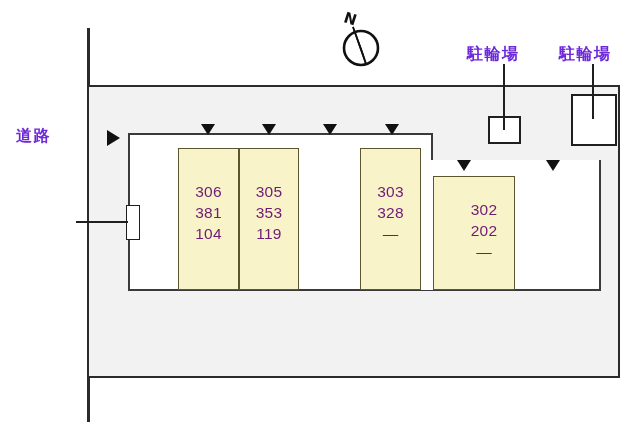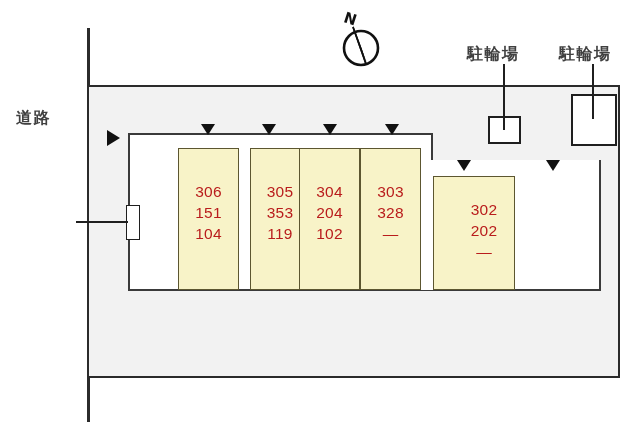--- a/index.html
+++ b/index.html
@@ -53,21 +53,21 @@
   
   .unit {
     position: absolute;
     background: #f8f3c8;
     border: 1.6px solid #5c5630;
     box-sizing: border-box;
     display: flex;
     flex-direction: column;
     align-items: center;
     justify-content: flex-start;
-    color: #b91c1c;
+    color: #701a75;
   }
   .unit-label {
     font-size: 15.5px;
     line-height: 21px;
     letter-spacing: 0.2px;
     text-align: center;
     white-space: nowrap;
   }
   .unit-labels {
     margin-top: 32px;
@@ -111,21 +111,21 @@
   .leader {
     position: absolute;
     background: #1f1f1f;
   }
 
   
   .jp-label {
     position: absolute;
     font-family: "DejaVu Sans", "Liberation Sans", sans-serif;
     font-weight: 700;
-    color: #404040;
+    color: #6d28d9;
     white-space: nowrap;
     letter-spacing: 1.5px;
   }
   .jp-label.big { font-size: 16px; }
   .jp-label.stack {
     line-height: 21px;
     text-align: left;
   }
 
   
@@ -152,40 +152,33 @@
 
   <div class="courtyard" style="left:128px; top:133px; width:305px; height:158px;"></div>
 
   <div class="courtyard-step" style="left:413px; top:160px; width:188px; height:131px;"></div>
 
   <div class="courtyard-weld" style="left:415px; top:162px; width:18px; height:128px;"></div>
 
   <div class="unit tall" style="left:178px; top:148px; width:61px; height:142px;">
     <div class="unit-labels">
       <div class="unit-label">306</div>
-      <div class="unit-label">151</div>
+      <div class="unit-label">381</div>
       <div class="unit-label">104</div>
     </div>
   </div>
 
-  <div class="unit tall" style="left:250px; top:148px; width:60px; height:142px;">
+  <div class="unit tall" style="left:239px; top:148px; width:60px; height:142px;">
     <div class="unit-labels">
       <div class="unit-label">305</div>
       <div class="unit-label">353</div>
       <div class="unit-label">119</div>
     </div>
   </div>
 
-  <div class="unit tall" style="left:299px; top:148px; width:61px; height:142px;">
-    <div class="unit-labels">
-      <div class="unit-label">304</div>
-      <div class="unit-label">204</div>
-      <div class="unit-label">102</div>
-    </div>
-  </div>
 
   <div class="unit tall" style="left:360px; top:148px; width:61px; height:142px;">
     <div class="unit-labels">
       <div class="unit-label">303</div>
       <div class="unit-label">328</div>
       <div class="unit-label">—</div>
     </div>
   </div>
 
   <div class="unit short" style="left:433px; top:176px; width:82px; height:114px;">
@@ -202,21 +195,21 @@
   <div class="tri-down" style="left:323px; top:124px;"></div>
   <div class="tri-down" style="left:385px; top:124px;"></div>
   <div class="tri-down" style="left:457px; top:160px;"></div>
   <div class="tri-down" style="left:546px; top:160px;"></div>
 
   <div class="tri-right" style="left:107px; top:130px;"></div>
 
   <div class="facility-box thin" style="left:126px; top:205px; width:14px; height:35px;"></div>
   <div class="leader" style="left:76px; top:221px; width:52px; height:1.6px;"></div>
 
-  <div class="jp-label big" style="left:16px; top:108px;">道路</div>
+  <div class="jp-label big" style="left:16px; top:126px;">道路</div>
 
   <div class="facility-box" style="left:488px; top:116px; width:33px; height:28px;"></div>
   <div class="leader" style="left:503px; top:64px; width:1.8px; height:66px;"></div>
   <div class="jp-label big" style="left:467px; top:44px;">駐輪場</div>
 
   <div class="facility-box" style="left:571px; top:94px; width:46px; height:52px;"></div>
   <div class="leader" style="left:592px; top:64px; width:1.8px; height:55px;"></div>
   <div class="jp-label big" style="left:559px; top:44px;">駐輪場</div>
 
   <div class="compass" style="left:338px; top:12px; width:46px; height:56px;">

